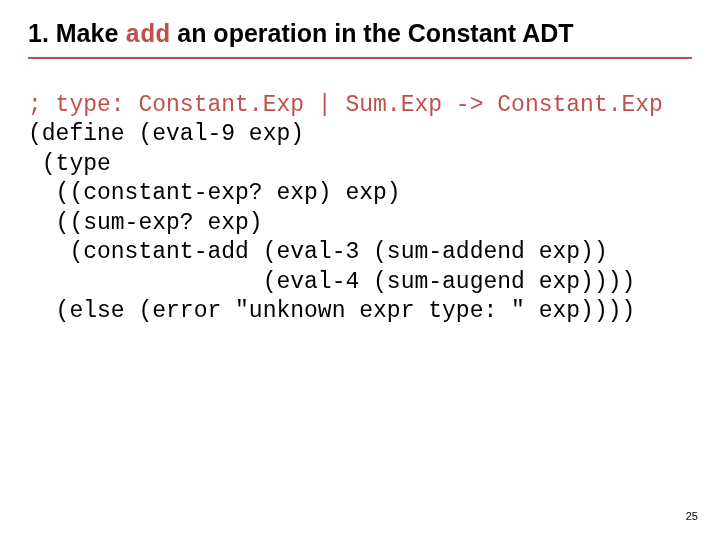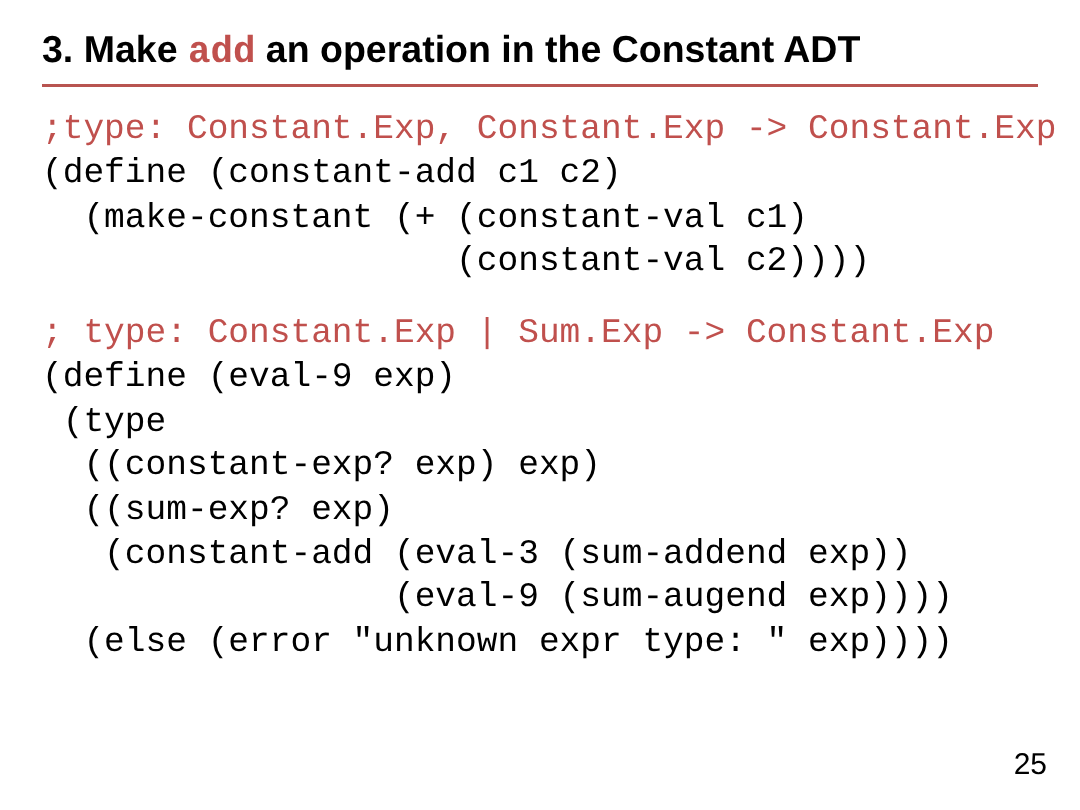--- a/index.html
+++ b/index.html
@@ -40,46 +40,42 @@
     font-size: 23px;
     line-height: 1.28;
     white-space: pre;
   }
   .type { color: #c0504d; }
   .gap { height: 18px; }
   .pagenum {
     position: absolute;
     right: 22px;
     bottom: 18px;
-    font-size: 20px;
+    font-size: 11px;
     color: #000;
   }
 </style>
 </head>
 <body>
 
 <div class="slide">
 
   <div class="title">
-    <span>3. Make </span><span class="kw">add</span><span> an operation in the Constant ADT</span>
+    <span>1. Make </span><span class="kw">add</span><span> an operation in the Constant ADT</span>
   </div>
 
   <hr class="rule">
 
-  <div class="code"><span class="type">;type: Constant.Exp, Constant.Exp -&gt; Constant.Exp</span>
-<span>(define (constant-add c1 c2)</span>
-<span>  (make-constant (+ (constant-val c1)</span>
-<span>                    (constant-val c2))))</span></div>
 
   <div class="gap"></div>
 
   <div class="code"><span class="type">; type: Constant.Exp | Sum.Exp -&gt; Constant.Exp</span>
 <span>(define (eval-9 exp)</span>
 <span> (type</span>
 <span>  ((constant-exp? exp) exp)</span>
 <span>  ((sum-exp? exp)</span>
 <span>   (constant-add (eval-3 (sum-addend exp))</span>
-<span>                 (eval-9 (sum-augend exp))))</span>
+<span>                 (eval-4 (sum-augend exp))))</span>
 <span>  (else (error "unknown expr type: " exp))))</span></div>
 
   <div class="pagenum">25</div>
 
 </div>
 
 </body></html>

